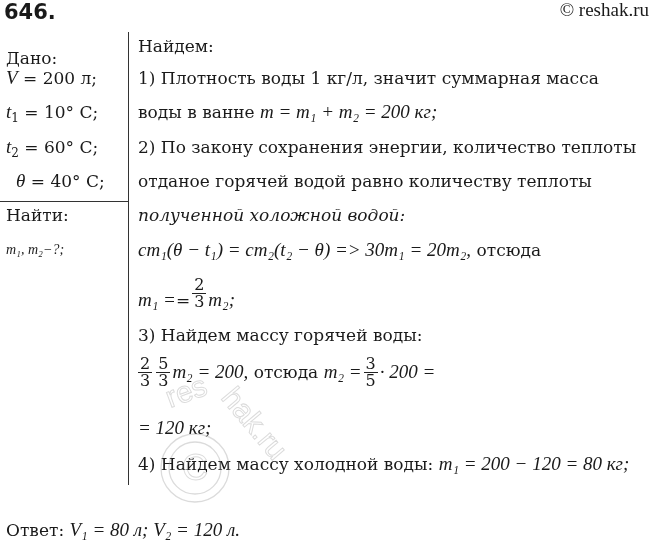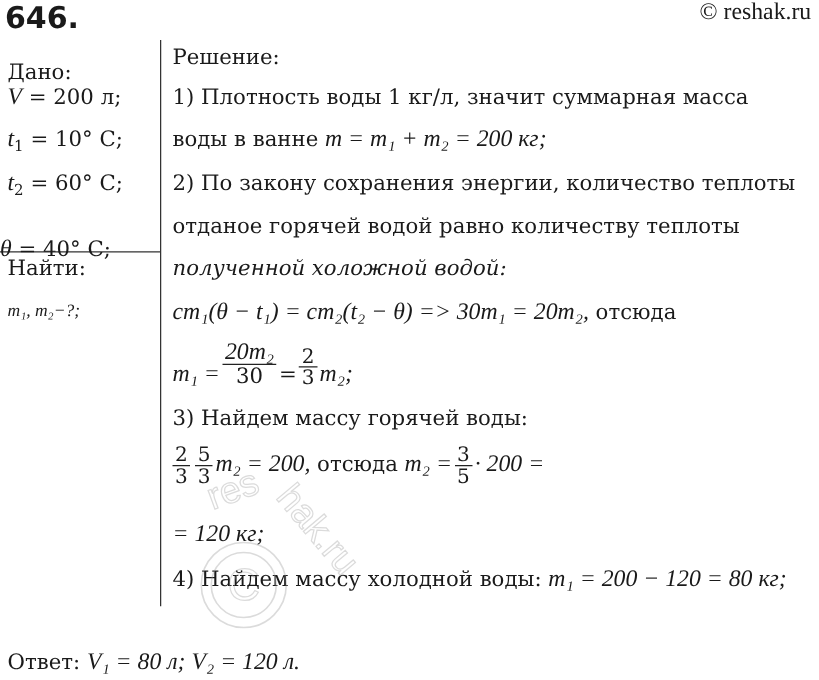--- a/index.html
+++ b/index.html
@@ -1,19 +1,19 @@
 <!DOCTYPE html>
 <html><head>
 <meta charset="utf-8">
 <style>
   html, body { margin:0; padding:0; background:#ffffff; }
   body { width:655px; height:544px; position:relative; overflow:hidden;
          font-family:"DejaVu Serif", "Liberation Serif", serif; color:#1a1a1a; }
   .abs { position:absolute; white-space:nowrap; }
-  .num { left:4px; top:0px; font-weight:bold; font-size:24px; font-family:"DejaVu Sans", sans-serif; }
+  .num { left:4px; top:0px; font-weight:bold; font-size:21px; font-family:"DejaVu Sans", sans-serif; }
   .brand { right:6px; top:-1px; font-size:19px; font-family:"Liberation Serif", serif; }
   .line { font-size:17px; line-height:20px; }
   .i { font-style:italic; font-family:"Liberation Serif", serif; font-size:19px; }
   sub { font-size:12px; vertical-align:-4px; line-height:0; }
   .vline { position:absolute; left:128px; top:32px; width:1px; height:453px; background:#333; }
   .hline { position:absolute; left:0; top:201px; width:128px; height:1px; background:#333; }
   .frac { display:inline-flex; flex-direction:column; align-items:center; vertical-align:middle; margin:0 2px; line-height:18px; }
   .frac .n { border-bottom:1px solid #222; padding:0 2px; }
   .frac .d { padding:0 2px; }
   .frac.small { font-size:16px; line-height:16px; }
@@ -31,44 +31,40 @@
 <div class="abs line" style="left:6px;top:48px;text-align:right;">Дано:</div>
 <div class="abs line" style="left:6px;top:68px;">
   <span class="i">V</span><span> = 200 л;</span>
 </div>
 <div class="abs line" style="left:6px;top:102px;">
   <span class="i">t</span><sub>1</sub><span> = 10° C;</span>
 </div>
 <div class="abs line" style="left:6px;top:137px;">
   <span class="i">t</span><sub>2</sub><span> = 60° C;</span>
 </div>
-<div class="abs line" style="left:0;top:171px;margin-top:19px;">
+<div class="abs line" style="left:16px;top:171px;">
   <span class="i">θ</span><span> = 40° C;</span>
 </div>
 
 <div class="abs line" style="left:6px;top:205px;">Найти:</div>
 <div class="abs line i" style="left:6px;top:240px;font-size:14px;">m₁, m₂−?;</div>
 
-<div class="abs line" style="left:138px;top:36px;">Решение:</div>
+<div class="abs line" style="left:138px;top:36px;">Найдем:</div>
 <div class="abs line" style="left:138px;top:68px;">1) Плотность воды 1 кг/л, значит суммарная масса</div>
 <div class="abs line" style="left:138px;top:102px;">
   <span>воды в ванне </span><span class="i">m = m₁ + m₂ = 200 кг;</span>
 </div>
 <div class="abs line" style="left:138px;top:137px;">2) По закону сохранения энергии, количество теплоты</div>
 <div class="abs line" style="left:138px;top:171px;">отданое горячей водой равно количеству теплоты</div>
 <div class="abs line" style="left:138px;top:205px;font-style:italic;">полученной холожной водой:</div>
 <div class="abs line" style="left:138px;top:240px;">
   <span class="i">cm₁(θ − t₁) = cm₂(t₂ − θ) =&gt; 30m₁ = 20m₂,</span><span> отсюда</span>
 </div>
 <div class="abs line" style="left:138px;top:270px;height:40px;display:flex;align-items:flex-end;">
   <span class="i">m₁ =</span>
-  <span class="frac">
-      <span class="n i">20m₂</span>
-      <span class="d">30</span>
-    </span>
   <span>=</span>
   <span class="frac small">
       <span class="n">2</span>
       <span class="d">3</span>
     </span>
   <span class="i">m₂;</span>
 </div>
 <div class="abs line" style="left:138px;top:325px;">3) Найдем массу горячей воды:</div>
 <div class="abs line" style="left:136px;top:352px;height:40px;display:flex;align-items:center;">
   <span class="frac small">

